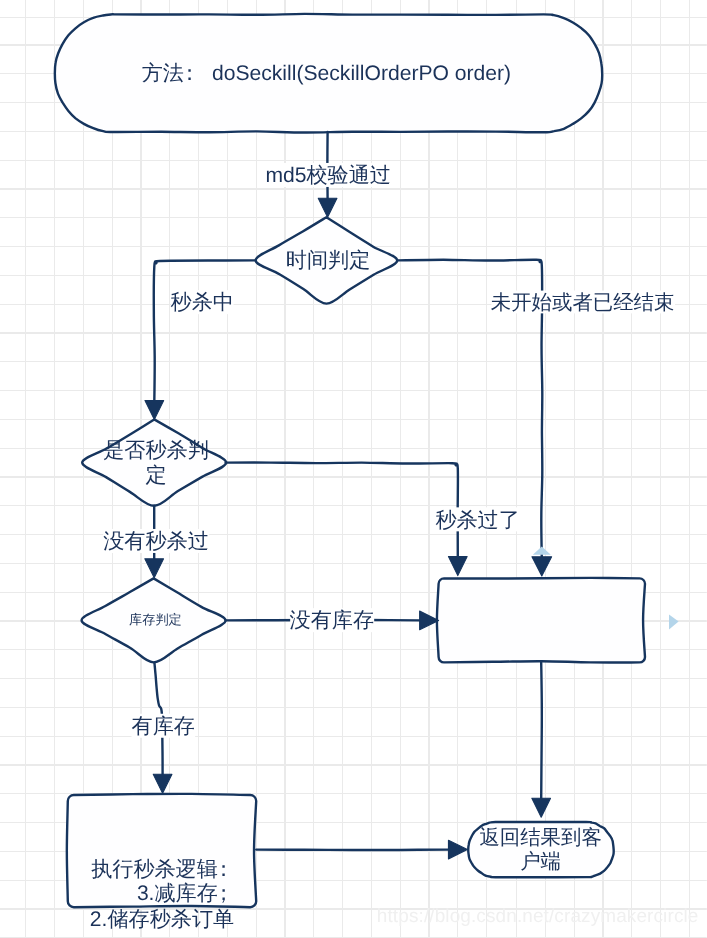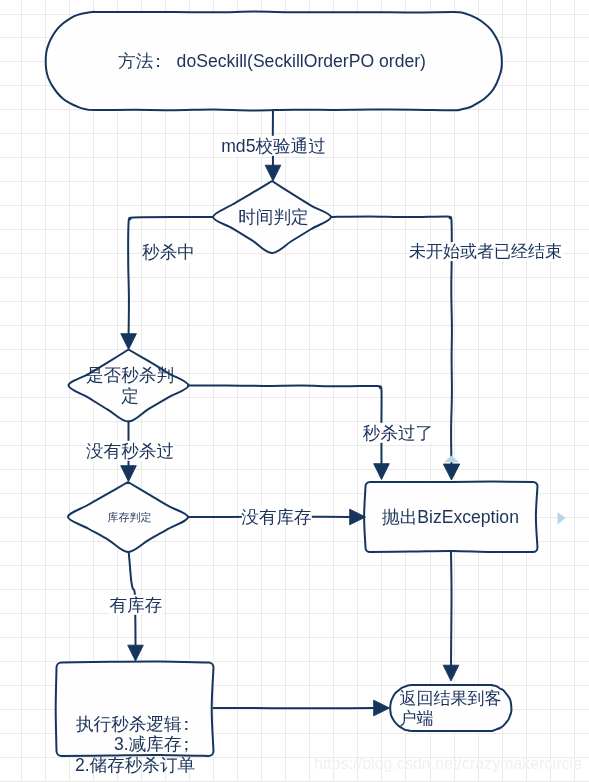--- a/index.html
+++ b/index.html
@@ -112,23 +112,22 @@
     <path class="edge" d="M 213.5 708.0 C 220.2 708.0 240.2 708.1 253.5 708.1 C 266.8 708.2 280.2 708.3 293.5 708.3 C 306.8 708.4 320.2 708.3 333.5 708.3 C 346.8 708.2 366.8 708.0 373.5 708.0"></path>
     <path class="arrow" d="M 389.5 708.0 L 373.7 715.8 L 373.7 700.2 Z"></path>
     <path class="handle" d="M 451.5 455.5 L 459 462.2 L 444 462.2 Z"></path>
     <path class="handle" d="M 565.5 518 L 557.5 512 L 557.5 524.5 Z"></path>
   </svg>
 
   <div class="lbl ctr" style="left:272px;top:61px;font-size:17.6px;"><span>方法</span><span class="pt">：</span><span>  doSeckill(SeckillOrderPO order)</span></div>
   <div class="lbl ctr" style="left:273.4px;top:216.5px;font-size:17.6px;">时间判定</div>
   <div class="lbl ctr" style="left:130px;top:386.2px;font-size:17.6px;line-height:1.19;text-align:center;"><span>是否秒杀判</span><br><span>定</span></div>
   <div class="lbl ctr" style="left:129.5px;top:516.5px;font-size:11px;">库存判定</div>
-  <div class="lbl ctr" style="left:450.5px;top:517px;font-size:17.6px;">抛出BizException</div>
   <div class="lbl ctr" style="left:135px;top:745px;font-size:17.6px;text-align:right;"><span>执行秒杀逻辑</span><span class="pt">：</span><br><span>3.减库存</span><span class="pt">；</span><br><span>2.储存秒杀订单</span></div>
-  <div class="lbl ctr" style="left:450.5px;top:709px;font-size:17px;line-height:1.2;text-align:left;"><span>返回结果到客</span><br><span>户端</span></div>
+  <div class="lbl ctr" style="left:450.5px;top:709px;font-size:17px;line-height:1.2;text-align:center;"><span>返回结果到客</span><br><span>户端</span></div>
 
   <div class="lbl ctr elbl" style="left:273.5px;top:145.5px;font-size:17.6px;text-align:right;">md5校验通过</div>
   <div class="lbl ctr elbl" style="left:132.5px;top:252px;font-size:17.6px;margin-left:36px;">秒杀中</div>
   <div class="lbl ctr elbl" style="left:485.5px;top:251.5px;font-size:17px;">未开始或者已经结束</div>
   <div class="lbl ctr elbl" style="left:130px;top:450.5px;font-size:17.6px;">没有秒杀过</div>
   <div class="lbl ctr elbl" style="left:382px;top:432.5px;font-size:17.6px;margin-left:16px;">秒杀过了</div>
   <div class="lbl ctr elbl" style="left:276.5px;top:517px;font-size:17.6px;">没有库存</div>
   <div class="lbl ctr elbl" style="left:136px;top:604.5px;font-size:17.6px;">有库存</div>
 
   <div class="wm">https://blog.csdn.net/crazymakercircle</div>

